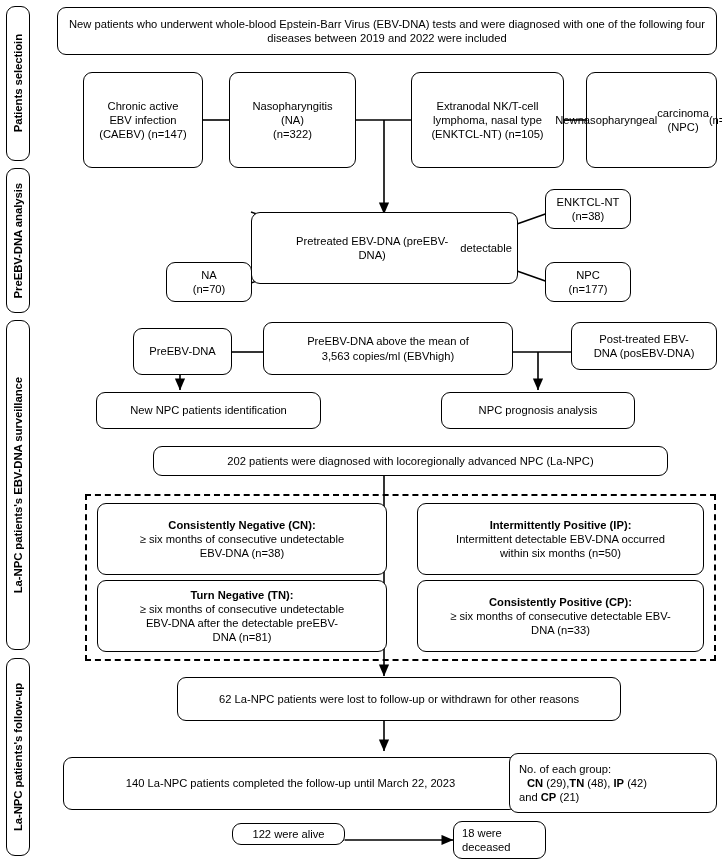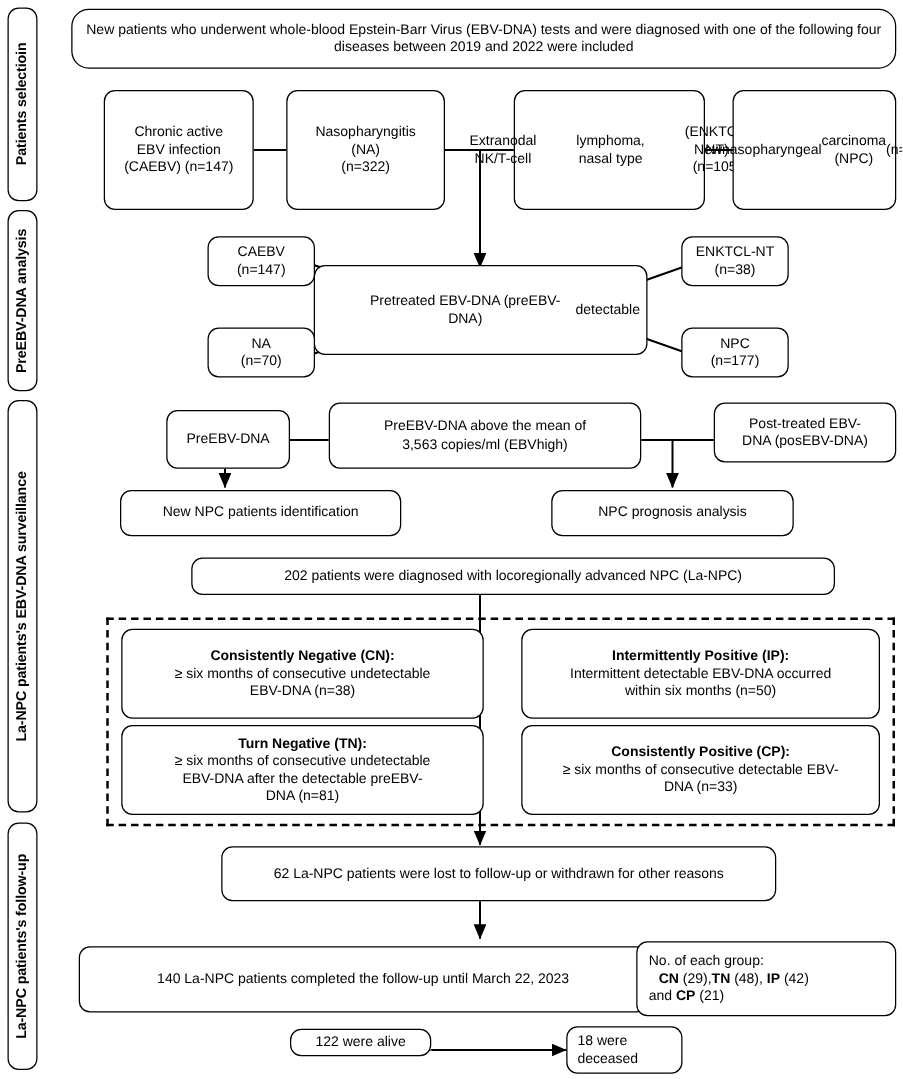--- a/index.html
+++ b/index.html
@@ -124,58 +124,54 @@
   <div class="sidebar-label" style="left:6px; top:168px; height:145px;">
     <span>PreEBV-DNA analysis</span>
   </div>
   <div class="sidebar-label" style="left:6px; top:320px; height:330px;">
     <span>La-NPC patients's EBV-DNA surveillance</span>
   </div>
   <div class="sidebar-label" style="left:6px; top:658px; height:198px;">
     <span>La-NPC patients's follow-up</span>
   </div>
 
-  <div class="box" style="left:57px; top:7px; width:660px; height:48px;border-radius:14px;">
+  <div class="box" style="left:57px; top:7px; width:660px; height:48px;">
     <span>New patients who underwent whole-blood Epstein-Barr Virus (EBV-DNA) tests and were diagnosed with one of the following four diseases between 2019 and 2022 were included</span>
   </div>
 
   <div class="box" style="left:83px; top:72px; width:120px; height:96px; flex-direction:column;">
     <span class="multiline">Chronic active</span>
     <span class="multiline">EBV infection</span>
     <span class="multiline">(CAEBV) (n=147)</span>
   </div>
 
   <div class="box" style="left:229px; top:72px; width:127px; height:96px; flex-direction:column;">
     <span class="multiline">Nasopharyngitis</span>
     <span class="multiline">(NA)</span>
     <span class="multiline">(n=322)</span>
   </div>
 
-  <div class="box" style="left:411px; top:72px; width:153px; height:96px; flex-direction:row;gap:32px;">
+  <div class="box" style="left:411px; top:72px; width:153px; height:96px; flex-direction:column;">
     <span class="multiline">Extranodal NK/T-cell</span>
     <span class="multiline">lymphoma, nasal type</span>
     <span class="multiline">(ENKTCL-NT) (n=105)</span>
   </div>
 
   <div class="box" style="left:586px; top:72px; width:131px; height:96px; ">
     <span class="multiline">New</span>
     <span class="multiline">nasopharyngeal</span>
     <span class="multiline">carcinoma (NPC)</span>
     <span class="multiline">(n=384)</span>
   </div>
 
   <div class="box" style="left:251px; top:212px; width:267px; height:72px; flex-direction:row;padding-left:32px;">
     <span class="multiline">Pretreated EBV-DNA (preEBV-DNA)</span>
     <span class="multiline">detectable</span>
   </div>
 
-  <div class="box" style="left:166px; top:189px; width:86px; height:40px; flex-direction:column;">
-    <span class="multiline">CAEBV</span>
-    <span class="multiline">(n=147)</span>
-  </div>
 
   <div class="box" style="left:545px; top:189px; width:86px; height:40px; flex-direction:column;">
     <span class="multiline">ENKTCL-NT</span>
     <span class="multiline">(n=38)</span>
   </div>
 
   <div class="box" style="left:166px; top:262px; width:86px; height:40px; flex-direction:column;">
     <span class="multiline">NA</span>
     <span class="multiline">(n=70)</span>
   </div>

